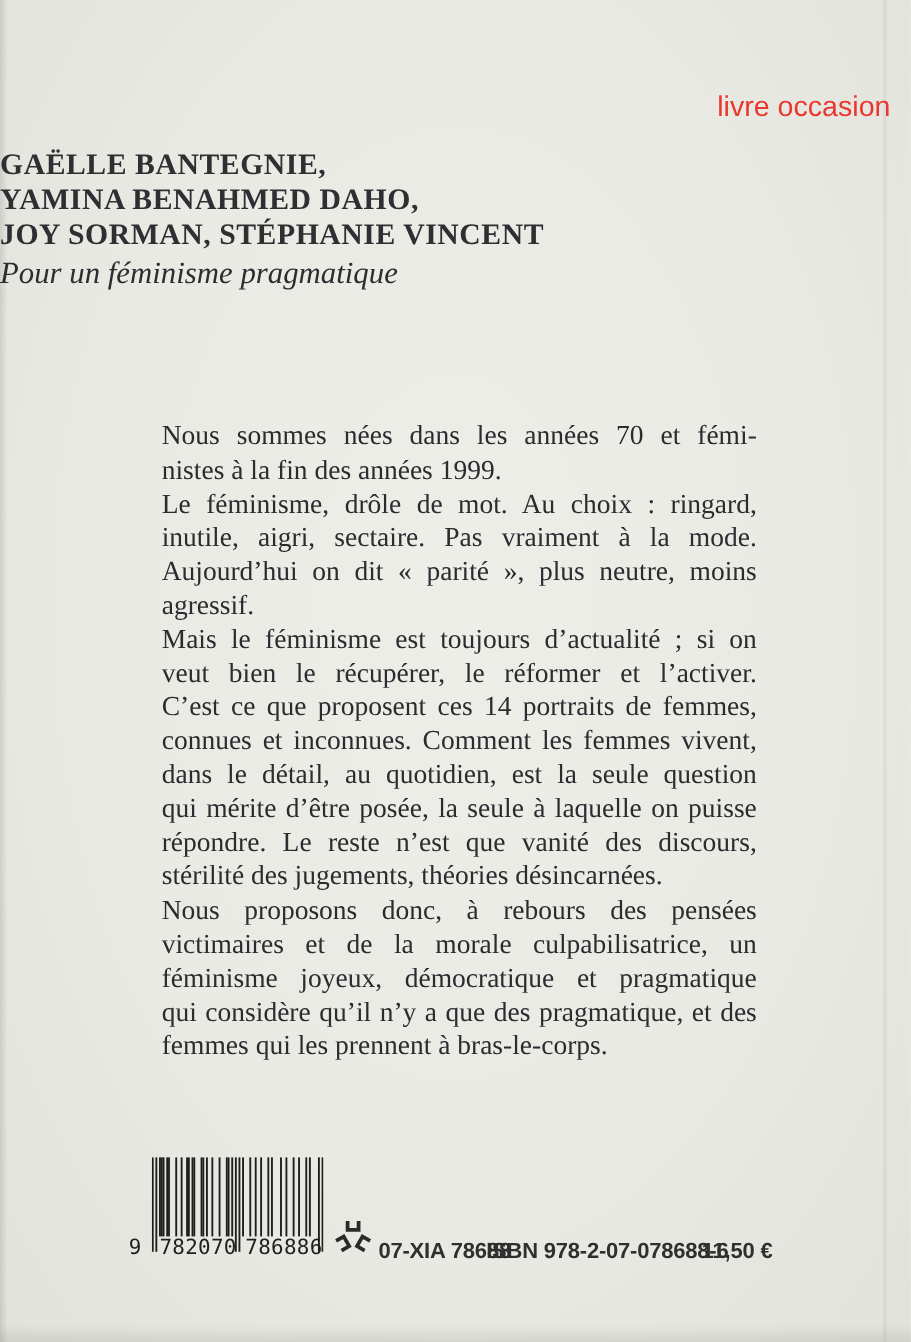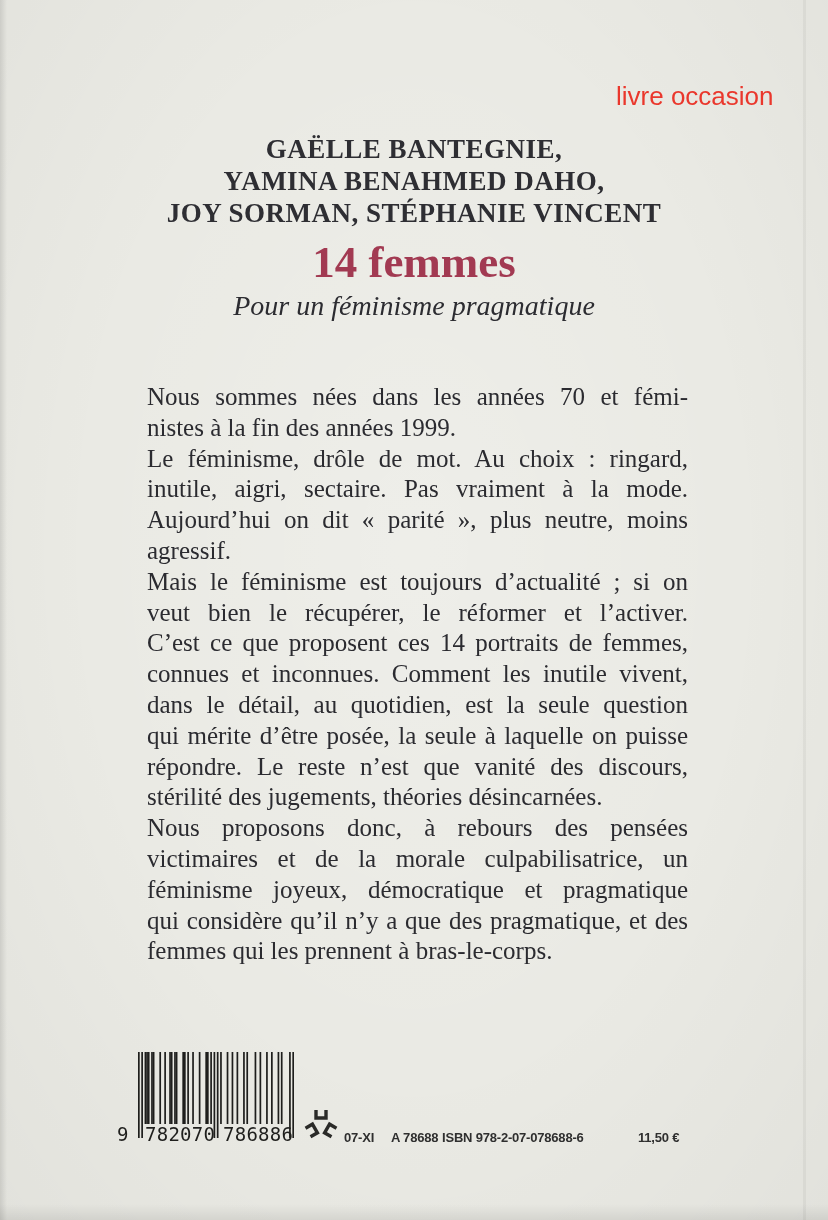--- a/index.html
+++ b/index.html
@@ -17,21 +17,21 @@
   .edge-right{position:absolute;left:803px;top:0;bottom:0;width:3px;background:rgba(0,0,0,0.045);}
   .edge-bottom{position:absolute;left:0;right:0;bottom:0;height:16px;
     background:linear-gradient(180deg, rgba(0,0,0,0), rgba(0,0,0,0.08));}
 
   .overlay-label{
     position:absolute;left:616px;top:82px;
     font-family:"Liberation Sans", sans-serif;
     font-size:26px;line-height:28px;color:#ea372c;white-space:nowrap;
   }
 
-  .header{position:absolute;left:0;right:0;top:133px;text-align:center;}
+  .header{position:absolute;left:0;right:0;top:133px;}
   .author-line{
     font-weight:bold;font-size:27px;line-height:32px;
     letter-spacing:0.5px;color:#2e2e33;white-space:nowrap;
   }
   .book-title{
     margin-top:9px;font-weight:bold;font-size:45px;line-height:48px;
     color:#a23a52;white-space:nowrap;
   }
   .book-subtitle{
     margin-top:3px;font-style:italic;font-size:28px;line-height:34px;
@@ -60,57 +60,56 @@
     font-family:"DejaVu Sans Mono", monospace;font-size:19px;color:#1f1f1d;
   }
   .bc-g1{left:7px;}
   .bc-g2{left:85px;}
 
   .printer-mark{position:absolute;left:302px;top:1108px;}
 
   .print-line-item{
     position:absolute;top:1129px;
     font-family:"Liberation Sans", sans-serif;font-weight:bold;
-    font-size:13px;line-height:18px;color:#2f2f2f;white-space:nowrap;
+    font-size:20px;line-height:18px;color:#2f2f2f;white-space:nowrap;
     letter-spacing:-0.2px;
   }
   .pc{left:344px;} .cc{left:391px;} .isbn{left:442px;} .price{left:638px;}
 </style>
 </head>
 <body>
 
 <div class="page" style="background: rgb(234, 234, 228);">
   <div class="vignette"></div>
   <div class="edge-left"></div>
   <div class="edge-right"></div>
   <div class="edge-bottom"></div>
 
-  <div class="overlay-label" style="color: rgb(234, 55, 44);">livre occasion</div>
+  <div class="overlay-label" style="color: rgb(234, 55, 44); margin-left: 36px;">livre occasion</div>
 
   <div class="header">
     <div class="author-line">GAËLLE BANTEGNIE,</div>
     <div class="author-line">YAMINA BENAHMED DAHO,</div>
     <div class="author-line">JOY SORMAN, STÉPHANIE VINCENT</div>
-    <div class="book-title" style="color: rgb(162, 58, 82);">14 femmes</div>
     <div class="book-subtitle">Pour un féminisme pragmatique</div>
   </div>
 
   <div class="blurb">
     <div class="bl">Nous sommes nées dans les années 70 et fémi-</div>
     <div class="bl end">nistes à la fin des années 1999.</div>
 
     <div class="bl">Le féminisme, drôle de mot. Au choix : ringard,</div>
     <div class="bl">inutile, aigri, sectaire. Pas vraiment à la mode.</div>
     <div class="bl">Aujourd’hui on dit « parité », plus neutre, moins</div>
     <div class="bl end">agressif.</div>
 
     <div class="bl">Mais le féminisme est toujours d’actualité ; si on</div>
     <div class="bl">veut bien le récupérer, le réformer et l’activer.</div>
     <div class="bl">C’est ce que proposent ces 14 portraits de femmes,</div>
-    <div class="bl">connues et inconnues. Comment les inutile vivent,</div>
+    <div class="bl">connues et inconnues. Comment les femmes vivent,</div>
     <div class="bl">dans le détail, au quotidien, est la seule question</div>
     <div class="bl">qui mérite d’être posée, la seule à laquelle on puisse</div>
     <div class="bl">répondre. Le reste n’est que vanité des discours,</div>
     <div class="bl end">stérilité des jugements, théories désincarnées.</div>
 
     <div class="bl">Nous proposons donc, à rebours des pensées</div>
     <div class="bl">victimaires et de la morale culpabilisatrice, un</div>
     <div class="bl">féminisme joyeux, démocratique et pragmatique</div>
     <div class="bl">qui considère qu’il n’y a que des pragmatique, et des</div>
     <div class="bl end">femmes qui les prennent à bras-le-corps.</div>

